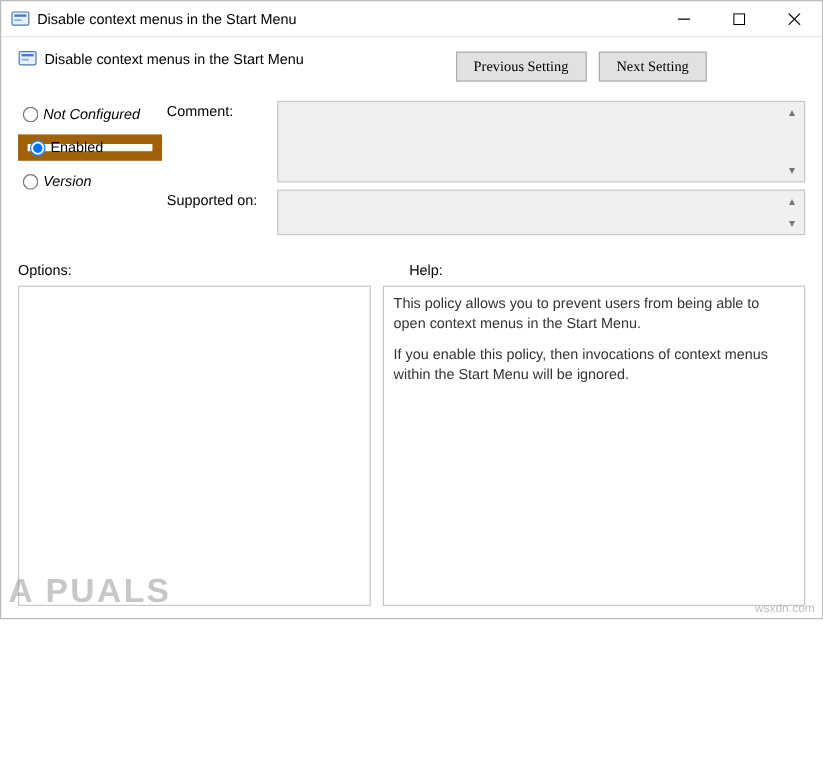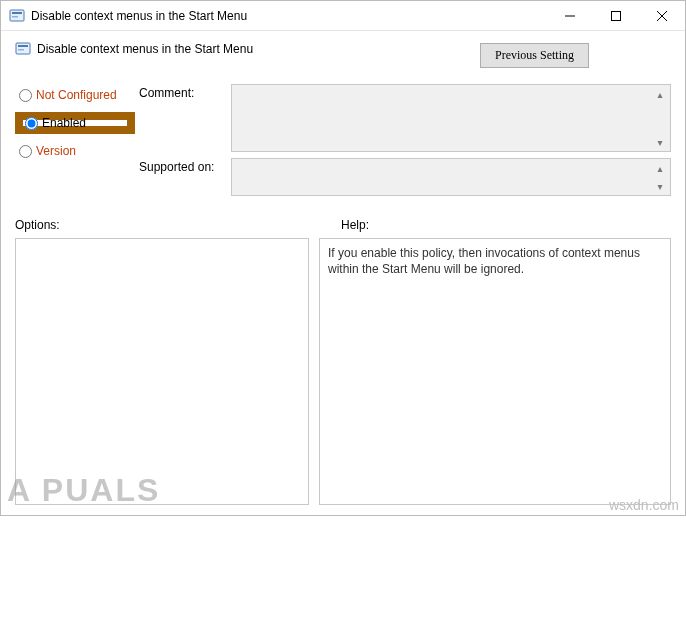--- a/index.html
+++ b/index.html
@@ -25,21 +25,21 @@
   }
   .winbtn.primary { background: #e5f1fb; border-color: #0078d7; }
 
   
   .body { padding: 12px 14px 10px 14px; flex: 1; display: flex; flex-direction: column; min-height: 0; }
   .settings-row { display: flex; gap: 4px; }
   .radios { width: 120px; }
   .radio-item { display: flex; align-items: center; gap: 4px; height: 22px; padding: 2px 4px; margin-bottom: 6px; }
   .radio-item input { margin: 0; }
   .radio-item.highlight { border: 8px solid #a16207; padding: 0 2px; }
-  .radio-item .blue { color: #c2410c; }
+  .radio-item .blue { color: #000000; font-style: italic; }
 
   .fields { flex: 1; display: flex; flex-direction: column; gap: 6px; }
   .field-row { display: flex; align-items: flex-start; gap: 8px; }
   .field-lbl { width: 84px; padding-top: 2px; }
   .sunken {
     flex: 1; border: 1px solid #c8c8c8; background: #f0f0f0; position: relative;
     padding: 4px 20px 4px 6px; color: #444;
   }
   .comment-box { height: 68px; }
   .supported-box { height: 38px; display: flex; align-items: flex-start; }
@@ -60,26 +60,26 @@
 
   
   .footer {
     border-top: 1px solid #d8d8d8; padding: 8px 14px 10px 14px;
     display: flex; justify-content: flex-end; gap: 8px; align-items: center;
   }
   .footer .winbtn { min-width: 74px; padding: 3px 12px; }
 
   
   .watermark {
-    position: absolute; left: 6px; bottom: 6px; font-size: 32px; font-weight: 700;
+    position: absolute; left: 6px; bottom: 6px; font-size: 28px; font-weight: 700;
     color: #9a9a9a; letter-spacing: 2px; opacity: 0.55; pointer-events: none;
     font-family: Arial, sans-serif;
   }
   .credit {
-    position: absolute; right: 6px; bottom: 2px; font-size: 14px; color: #bfbfbf; pointer-events: none; text-align: center;
+    position: absolute; right: 6px; bottom: 2px; font-size: 10px; color: #bfbfbf; pointer-events: none; text-align: center;
   }
   .relwrap { position: relative; flex: 1; display: flex; flex-direction: column; min-height: 0; }
 </style>
 </head>
 <body>
 
 <div class="window">
 
   <div class="titlebar">
     <span class="icon">
@@ -118,20 +118,21 @@
           <svg viewBox="0 0 16 16" width="16" height="16">
             <rect x="1" y="2" width="14" height="11" rx="1" fill="#e6f0fb" stroke="#4a7ab8"></rect>
             <rect x="3" y="4" width="10" height="2" fill="#4a7ab8"></rect>
             <rect x="3" y="8" width="6" height="1.5" fill="#8fb0d8"></rect>
           </svg>
         </span>
         <span>Disable context menus in the Start Menu</span>
       </div>
       <div class="btns">
         <div class="winbtn">Previous Setting</div>
+        <div class="winbtn">Next Setting</div>
       </div>
     </div>
 
     <div class="body">
 
       <div class="settings-row">
         <div class="radios">
           <label class="radio-item">
             <input type="radio" name="state" style="">
             <span class="blue">Not Configured</span>
@@ -170,20 +171,21 @@
       </div>
 
       <div class="labels-row">
         <div class="olbl">Options:</div>
         <div>Help:</div>
       </div>
 
       <div class="panes">
         <div class="pane options"></div>
         <div class="pane help">
+          <p>This policy allows you to prevent users from being able to open context menus in the Start Menu.</p>
           <p>If you enable this policy, then invocations of context menus within the Start Menu will be ignored.</p>
         </div>
       </div>
 
     </div>
 
 
     <div class="watermark">A  PUALS</div>
     <div class="credit">wsxdn.com</div>
 

